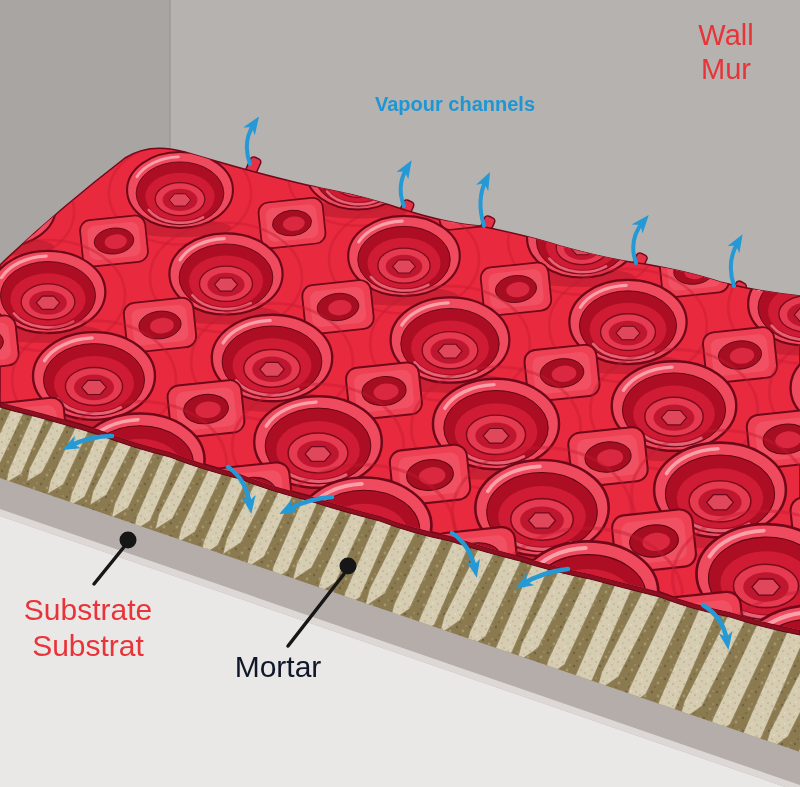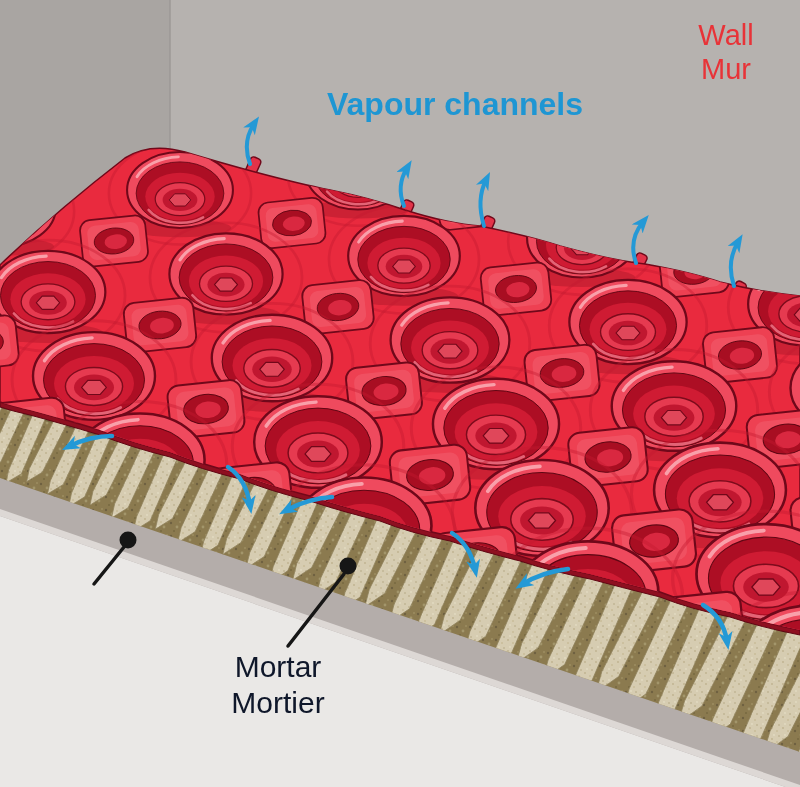--- a/index.html
+++ b/index.html
@@ -5,21 +5,21 @@
   html,body{margin:0;padding:0;}
   body{
     width:800px;height:787px;position:relative;overflow:hidden;
     background:#b6b2af;
     font-family:"Liberation Sans", sans-serif;
   }
   #stage{position:absolute;inset:0;width:688px;height:787px;}
   #scene{position:absolute;left:0;top:0;}
   .lbl{position:absolute;text-align:center;user-select:none;}
   #lbl-wall{top:18px;left:626px;width:200px;font-size:29px;line-height:34px;font-weight:500;}
-  #lbl-vapour{top:88px;left:301px;width:308px;font-size:32px;line-height:33px;font-weight:bold;}
+  #lbl-vapour{top:88px;left:301px;width:308px;font-size:20px;line-height:33px;font-weight:bold;}
   #lbl-substrate{top:592px;left:1px;width:174px;font-size:30px;line-height:36px;font-weight:500;}
   #lbl-mortar{top:649px;left:178px;width:200px;font-size:30px;line-height:36px;font-weight:500;}
 </style>
 </head>
 <body>
 
 <div id="stage">
   <svg id="scene" width="800" height="787" viewBox="0 0 800 787">
       <defs>
         <marker id="ah" markerUnits="userSpaceOnUse" markerWidth="20" markerHeight="16" refX="9" refY="7" orient="auto">
@@ -840,18 +840,21 @@
 
   <div class="lbl" id="lbl-wall" style="color: rgb(232, 51, 56);">
     <div>Wall</div>
     <div>Mur</div>
   </div>
 
   <div class="lbl" id="lbl-vapour" style="color: rgb(30, 150, 211);">
     <div>Vapour channels</div>
   </div>
 
+  <div class="lbl" id="lbl-substrate" style="color: rgb(232, 51, 56);">
+    <div>Substrate</div>
+    <div>Substrat</div>
+  </div>
 
   <div class="lbl" id="lbl-mortar" style="color: #0f172a;">
     <div>Mortar</div>
-    <div>Mortier</div>
   </div>
 </div>
 
 </body></html>

